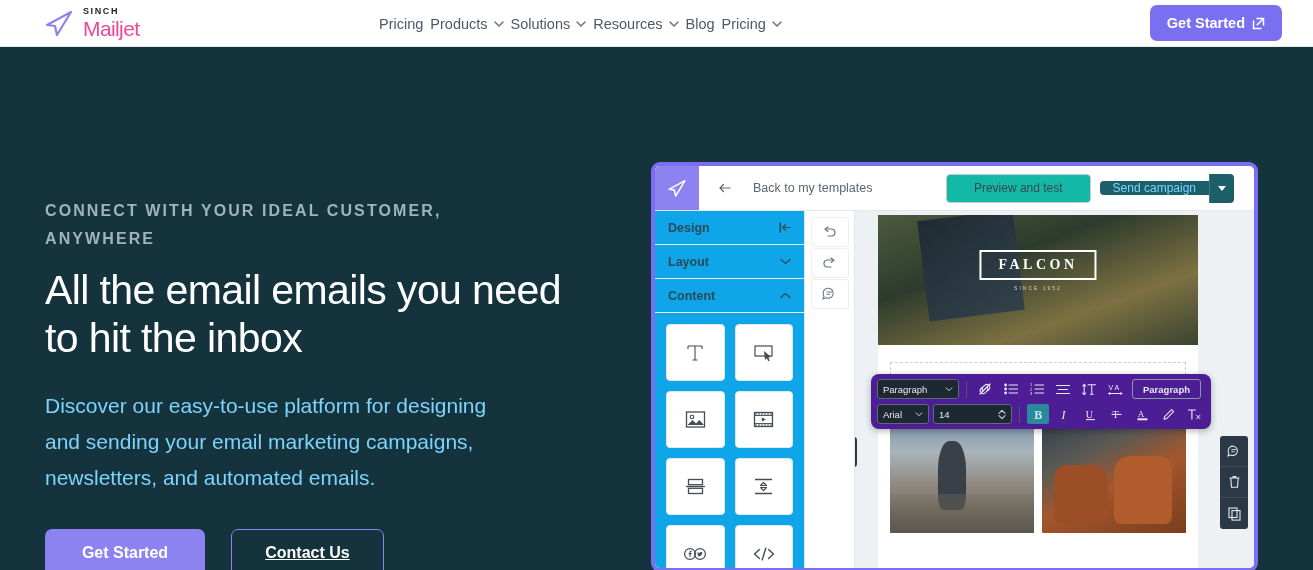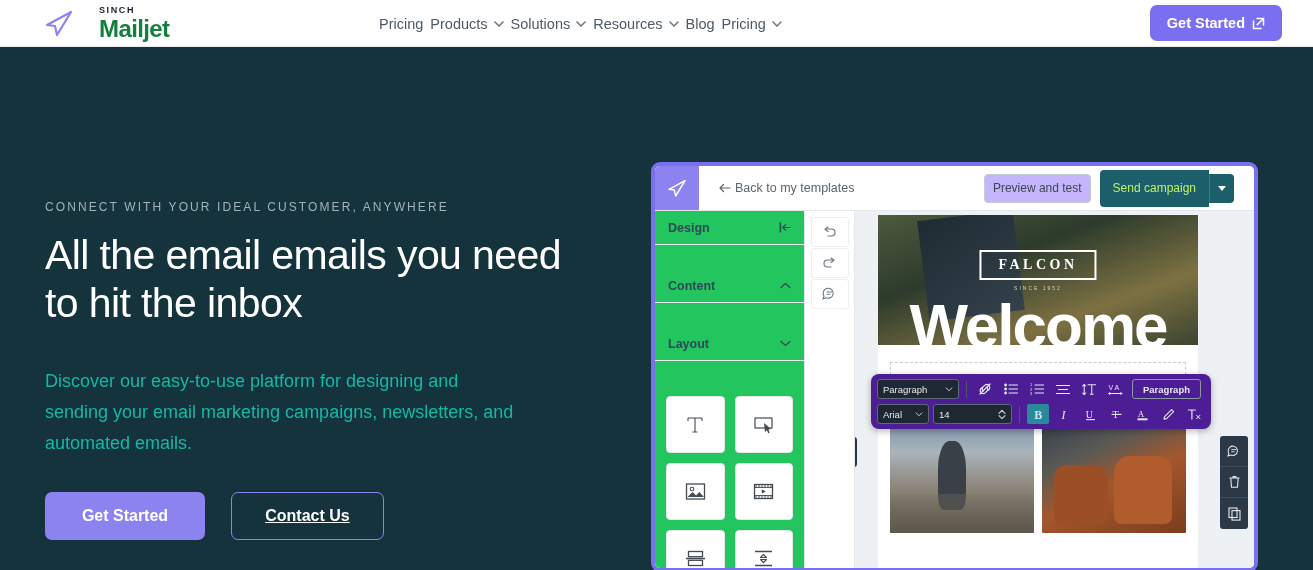--- a/index.html
+++ b/index.html
@@ -13,32 +13,32 @@
   
   .topnav {
     position: relative;
     height: 47px;
     background: #ffffff;
     border-bottom: 1px solid #e9ecef;
     display: flex;
     align-items: center;
   }
   .brand {
-    display: flex; align-items: center; gap: 25px;
+    display: flex; align-items: center; gap: 9px;
     margin-left: 44px;
   }
   .brand-mark { width: 30px; height: 30px; display: block; }
   .brand-text { display: flex; flex-direction: column; line-height: 1; }
   .brand-sinch {
     font-size: 9px; font-weight: bold; letter-spacing: 1.6px;
     color: #15202b; margin-bottom: 2px;
   }
   .brand-name {
-    font-size: 24px; font-weight: bold; letter-spacing: -0.6px;
-    color: #15803d;
+    font-size: 21px; font-weight: normal; letter-spacing: -0.6px;
+    color: #ec4899;
   }
   .navlinks {
     position: absolute; left: 379px; top: 0; height: 47px;
     display: flex; align-items: center; gap: 7px;
   }
   .navitem {
     display: flex; align-items: center; gap: 6px;
     font-size: 14.5px; color: #4d5a66; cursor: pointer;
     white-space: nowrap;
   }
@@ -60,33 +60,33 @@
   .hero {
     position: relative;
     height: 523px;
     background: #14333c;
     overflow: hidden;
   }
   .hero-left {
     position: absolute; left: 45px; top: 150px; width: 560px;
   }
   .eyebrow {
-    font-size: 12px; font-weight: normal; letter-spacing: 2.1px;
+    font-size: 16px; font-weight: bold; letter-spacing: 2.1px;
     color: #9fb3ba; line-height: 1.75; text-transform: uppercase;
     max-width: 420px;
   }
   .headline {
     margin-top: 14px;
     font-size: 41px; font-weight: normal; line-height: 1.17;
     color: #ffffff; letter-spacing: -0.6px;
     max-width: 520px;
   }
   .subcopy {
-    margin-top: 38px;
-    font-size: 18px; line-height: 1.72; color: #14b8a6;
+    margin-top: 25px;
+    font-size: 21px; line-height: 1.72; color: #7dd3fc;
     max-width: 470px;
   }
   .hero-btns {
     margin-top: 33px; display: flex; gap: 26px;
   }
   .btn-primary {
     width: 160px; height: 48px;
     background: #8c82f0; color: #fff;
     border: none; border-radius: 7px;
     font-size: 16px; font-weight: bold; cursor: pointer;
@@ -111,54 +111,54 @@
   .app-header {
     height: 45px; display: flex; align-items: stretch;
     background: #fff; border-bottom: 1px solid #e3e6ea;
     flex: 0 0 45px;
   }
   .app-logo {
     width: 44px; background: #8c82f0;
     display: flex; align-items: center; justify-content: center;
   }
   .back-link {
-    display: flex; align-items: center; gap: 4px;
+    display: flex; align-items: center; gap: 22px;
     margin-left: 20px; font-size: 12.5px; color: #5a6670;
     cursor: pointer;
   }
   .app-header-spacer { flex: 1; }
   .app-header-actions {
     display: flex; align-items: center; gap: 0; margin-right: 20px;
   }
   .btn-preview {
-    height: 29px; padding: 0 8px; margin-right: 9px;
-    background: #c4b5fd; border: 1px solid #c4cbd1; border-radius: 4px;
+    height: 29px; padding: 0 27px; margin-right: 9px;
+    background: #14b8a6; border: 1px solid #c4cbd1; border-radius: 4px;
     font-size: 12px; color: #3c4750; cursor: pointer;
   }
   .btn-send {
-    height: 37px; padding: 0 13px;
+    height: 14px; padding: 0 13px;
     background: #1c5f6b; border: none;
     border-radius: 4px 0 0 4px;
-    color: #bef264; font-size: 12px; cursor: pointer;
+    color: #7dd3fc; font-size: 12px; cursor: pointer;
   }
   .btn-send-caret {
     height: 29px; width: 25px;
     background: #1c5f6b; border: none; border-left: 1px solid #3d7a85;
     border-radius: 0 4px 4px 0;
     color: #fff; font-size: 8px; cursor: pointer;
     display: flex; align-items: center; justify-content: center;
   }
 
   .app-body { flex: 1; display: flex; min-height: 0; background: #fff; }
 
   
   .panel {
     width: 150px; flex: 0 0 150px;
-    background: #22c55e; border-right: 1px solid #e3e6ea;
-    display: flex; flex-direction: column; gap: 24px;
+    background: #0ea5e9; border-right: 1px solid #e3e6ea;
+    display: flex; flex-direction: column;
   }
   .panel-row {
     height: 34px; flex: 0 0 34px;
     display: flex; align-items: center; justify-content: space-between;
     padding: 0 13px;
     border-bottom: 1px solid #e8ebee;
     font-size: 12.5px; font-weight: bold; color: #2e4a57;
     cursor: pointer;
   }
   .tool-grid {
@@ -417,32 +417,32 @@
         <div class="panel-row">
           <span>Design</span>
           <span>
             <svg width="12" height="11" viewBox="0 0 12 11">
               <rect x="0.5" y="0.5" width="1.6" height="10" fill="#2e4a57"></rect>
               <path d="M11 5.5H4M6.6 2.6L3.8 5.5l2.8 2.9" fill="none" stroke="#2e4a57" stroke-width="1.2" stroke-linecap="round" stroke-linejoin="round"></path>
             </svg>
           </span>
         </div>
         <div class="panel-row">
+          <span>Layout</span>
+          <span>
+            <svg width="11" height="7" viewBox="0 0 11 7">
+                <path d="M1 1.5l4.5 4 4.5-4" fill="none" stroke="#2e4a57" stroke-width="1.3" stroke-linecap="round"></path>
+              </svg>
+          </span>
+        </div>
+        <div class="panel-row">
           <span>Content</span>
           <span>
             <svg width="11" height="7" viewBox="0 0 11 7">
                 <path d="M1 5.5l4.5-4 4.5 4" fill="none" stroke="#2e4a57" stroke-width="1.3" stroke-linecap="round"></path>
-              </svg>
-          </span>
-        </div>
-        <div class="panel-row">
-          <span>Layout</span>
-          <span>
-            <svg width="11" height="7" viewBox="0 0 11 7">
-                <path d="M1 1.5l4.5 4 4.5-4" fill="none" stroke="#2e4a57" stroke-width="1.3" stroke-linecap="round"></path>
               </svg>
           </span>
         </div>
 
         <div class="tool-grid">
           <div class="tool">
             <span>
               <svg width="20" height="20" viewBox="0 0 20 20">
                   <path d="M3 3h14M3 3v3M17 3v3M10 3v14M7.5 17h5" fill="none" stroke="#444c54" stroke-width="1.1"></path>
                 </svg>
@@ -569,21 +569,20 @@
               </svg>
             </span>
           </div>
         </div>
 
         <div class="email">
           <div class="banner">
             <div class="banner-dark"></div>
             <div class="falcon">FALCON</div>
             <div class="falcon-sub">SINCE 1952</div>
-            <div class="welcome">Welcome</div>
           </div>
 
           <div class="promo">
             <span>Start off your next adventure on the right foot with 20% off.</span><br>
             <span>Use promo code: </span><b>*ADVENTURE*</b>
           </div>
 
           <div class="photos">
             <div class="photo photo-hike">
               <div class="pv1"></div>

